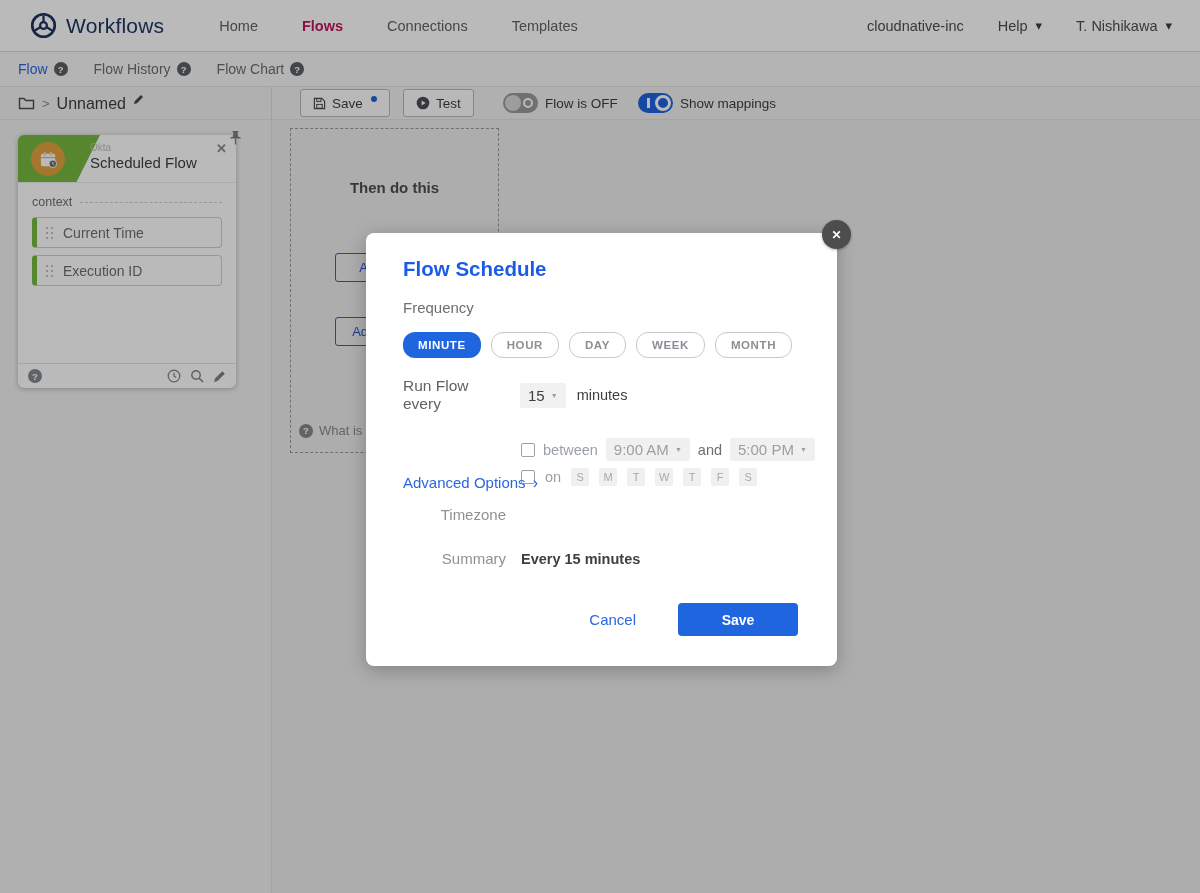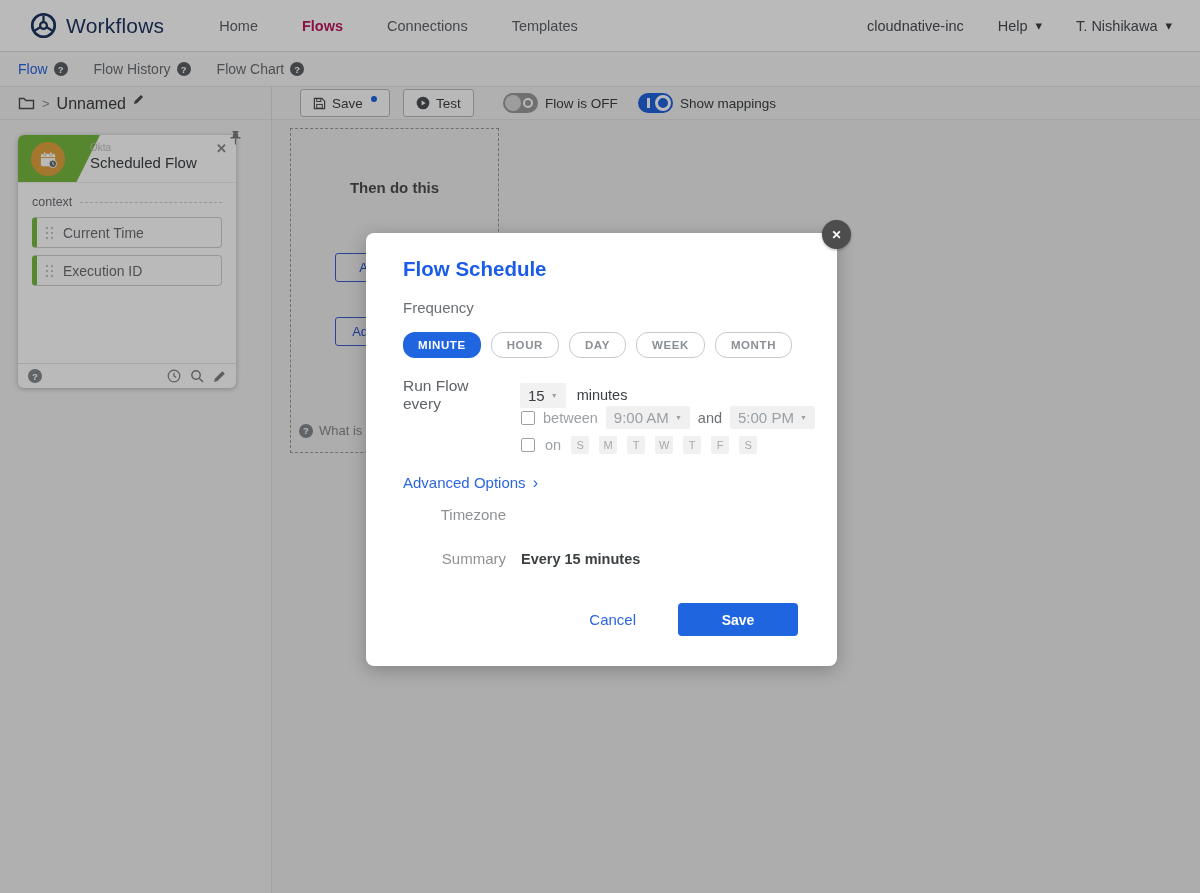--- a/index.html
+++ b/index.html
@@ -75,21 +75,21 @@
   .pills { position:absolute; left:37px; top:99px; display:flex; gap:10px; }
   .pill { height:26px; border-radius:12px; display:flex; align-items:center; padding:0 15px; font-size:11.5px; font-weight:bold; letter-spacing:.6px; cursor:pointer; }
   .pill.sel { background:#2065e0; color:#ffffff; }
   .pill.unsel { background:#fff; border:1px solid #c9c9c9; color:#8a8f94; }
   .run-row { position:absolute; left:37px; top:144px; display:flex; align-items:center; gap:11px; }
   .run-label { font-size:15.5px; color:#5f6368; width:106px; }
   .sel-box { background:#f1f1f1; border-radius:2px; height:25px; display:flex; align-items:center; gap:6px; padding:0 8px; font-size:15px; color:#3c4043; cursor:pointer; }
   .sel-box.muted { color:#9aa0a6; background:#f0f0f0; height:23px; }
   .sel-arrow { font-size:7px; color:#9aa0a6; }
   .run-unit { font-size:14.5px; color:#3c4043; }
-  .sub-row { position:absolute; left:155px; display:flex; align-items:center; gap:8px; }
+  .sub-row { position:absolute; left:155px; display:flex; align-items:center; gap:8px;margin-top:32px; }
   .cb { width:14px; height:14px; border:1.5px solid #9aa0a6; border-radius:2px; background:#fff; cursor:pointer; }
   .sub-label { font-size:14.5px; color:#9aa0a6; }
   .day-chip { width:18px; height:18px; background:#f0f0f0; border-radius:2px; color:#a6a9ad; font-size:11px; display:flex; align-items:center; justify-content:center; cursor:pointer; }
   .adv-link { position:absolute; left:37px; top:241px; font-size:15px; color:#2b66e0; cursor:pointer; }
   .tz-row { position:absolute; left:37px; top:273px; display:flex; align-items:flex-end; gap:15px;flex-direction:column; }
   .m-label { width:103px; text-align:right; font-size:15px; color:#8e9194; }
   .tz-select { width:253px; height:27px; background:#f4f4f4; border-radius:2px; display:flex; align-items:center; font-size:14.5px; color:#3c4043; padding:0 9px; cursor:pointer; }
   .tz-select .sel-arrow { margin-left:auto; }
   .sum-row { position:absolute; left:37px; top:317px; display:flex; align-items:center; gap:15px; }
   .sum-value { font-size:14.5px; font-weight:bold; color:#3c4043; }

